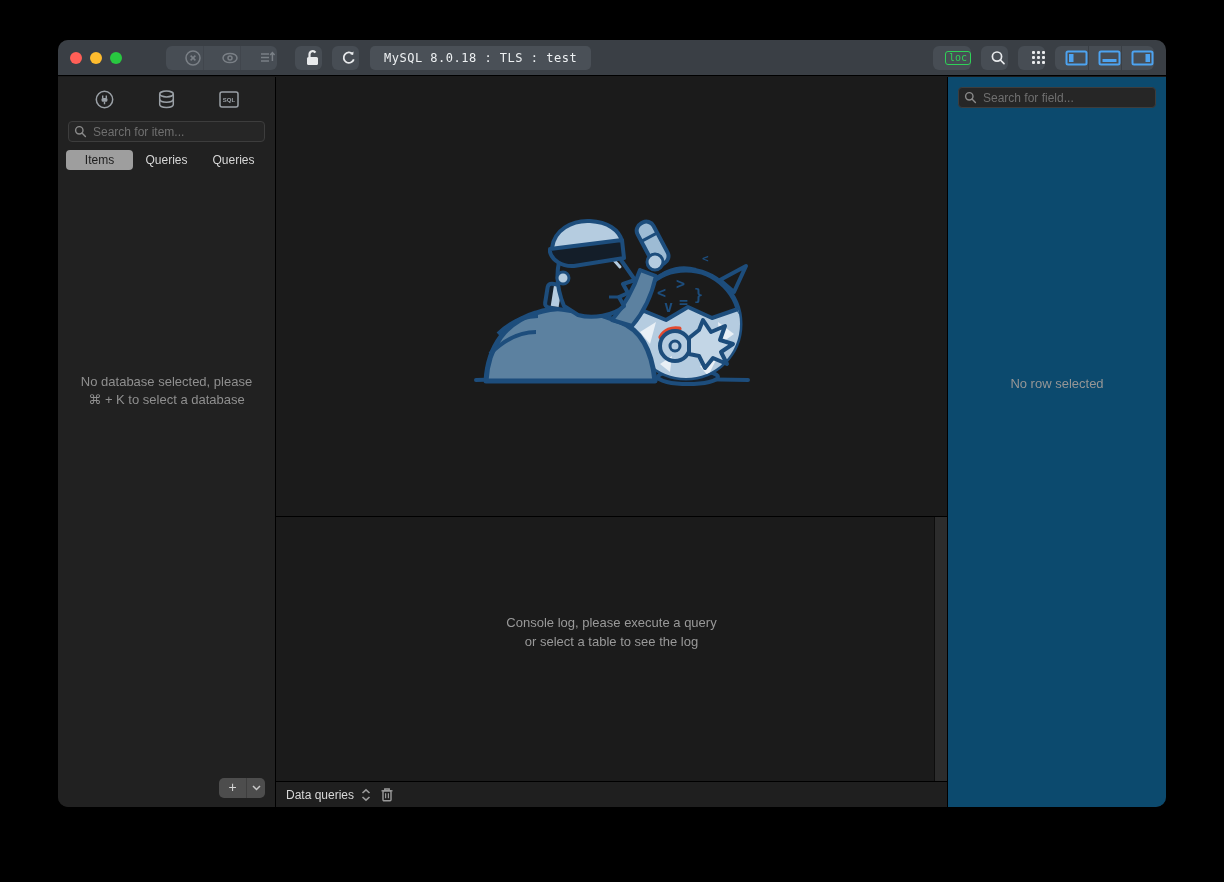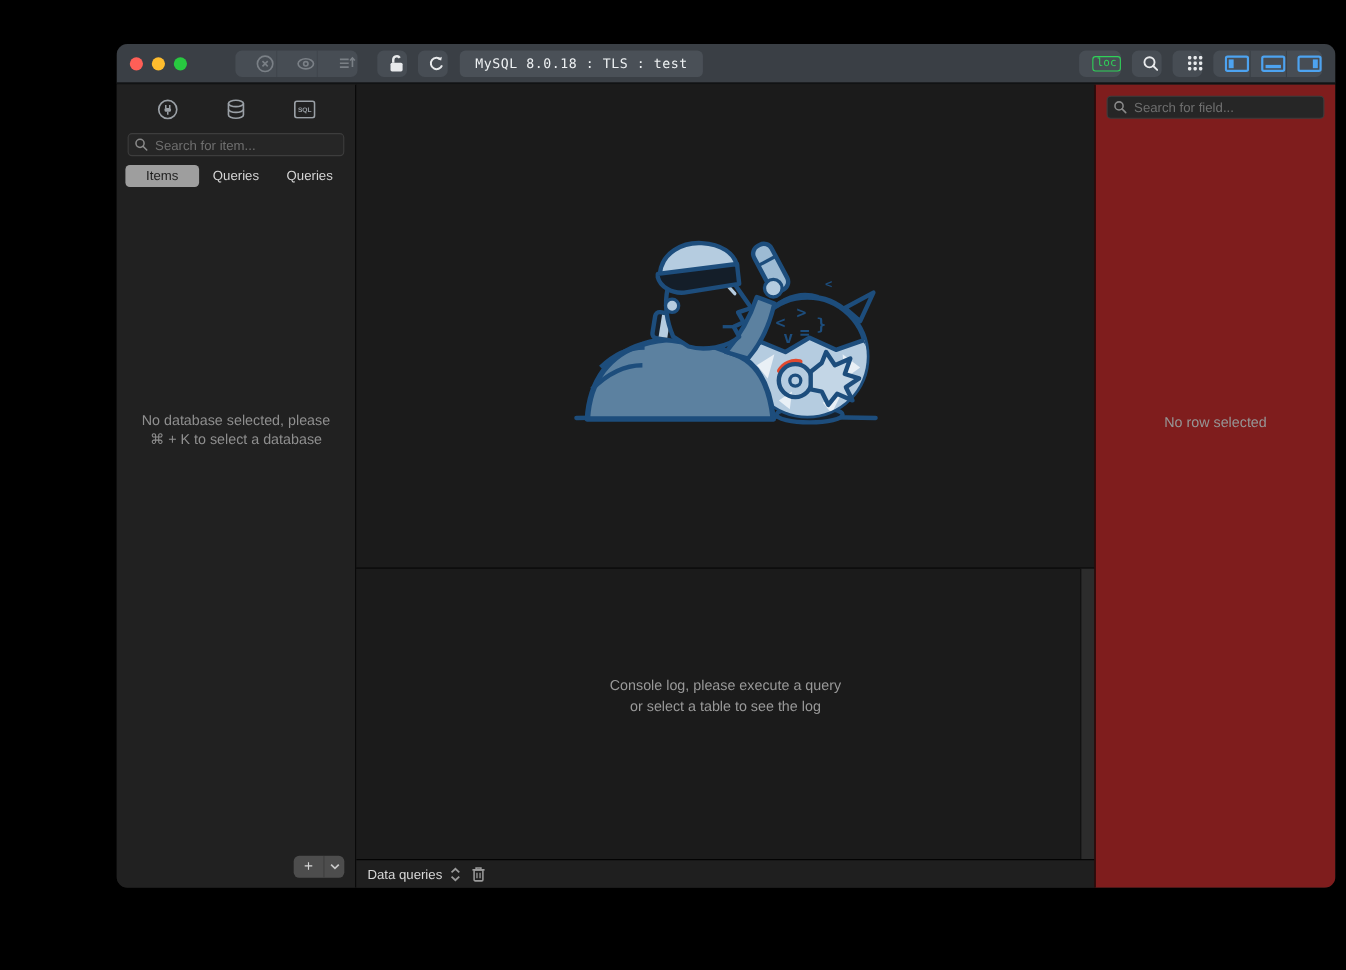--- a/index.html
+++ b/index.html
@@ -2,21 +2,20 @@
 <html><head>
 <meta charset="utf-8">
 <style>
   * { margin:0; padding:0; box-sizing:border-box; }
   html,body { width:1224px; height:882px; background:#000; font-family:"Liberation Sans","DejaVu Sans",sans-serif; overflow:hidden; }
 
   .window {
     position:absolute; left:58px; top:40px; width:1108px; height:767px;
     background:#1b1b1b; border-radius:10px; overflow:hidden;
     box-shadow:0 28px 70px rgba(0,0,0,.85), 0 0 0 1px rgba(0,0,0,.9);
-    margin-left:48px;
   }
 
   
   .titlebar {
     position:absolute; top:0; left:0; right:0; height:36px;
     background:#3a3f45; border-bottom:1px solid #000;
     display:flex; align-items:center; padding:0 12px;
   }
   .traffic { display:flex; gap:8px; margin-right:44px; }
   .traffic span { width:12px; height:12px; border-radius:50%; display:block; }
@@ -46,21 +45,21 @@
   }
   .grid-icon { display:grid; grid-template-columns:repeat(3,3px); grid-template-rows:repeat(3,3px); gap:2px; }
   .grid-icon i { background:#e8eaec; border-radius:1px; }
   .seg-layout .tb-btn { width:33px; }
   .gap18 { width:18px; } .gap10 { width:10px; }
 
   
   .content { position:absolute; top:37px; left:0; right:0; bottom:0; display:flex; }
   .sidebar { width:218px; background:#212121; border-right:1px solid #000; position:relative; }
   .mainpane { flex:1; background:#1b1b1b; display:flex; flex-direction:column; position:relative; }
-  .rightpane { width:219px; background:#7f1d1d; border-left:1px solid #000; position:relative; }
+  .rightpane { width:219px; background:#0c4a6e; border-left:1px solid #000; position:relative; }
 
   
   .side-icons { display:flex; justify-content:space-between; padding:10px 34px 6px 34px; align-items:center; }
   .side-icons .sicon { width:24px; height:24px; display:flex; align-items:center; justify-content:center; cursor:default; }
 
   .search-wrap { position:relative; margin:4px 10px 0 10px; }
   .search-wrap svg { position:absolute; left:6px; top:4px; }
   .search-input {
     width:100%; height:21px; background:#262626; border:1px solid #3d3d3d; border-radius:4px;
     color:#c9c9c9; font-size:12px; padding:0 6px 0 24px; outline:none;

